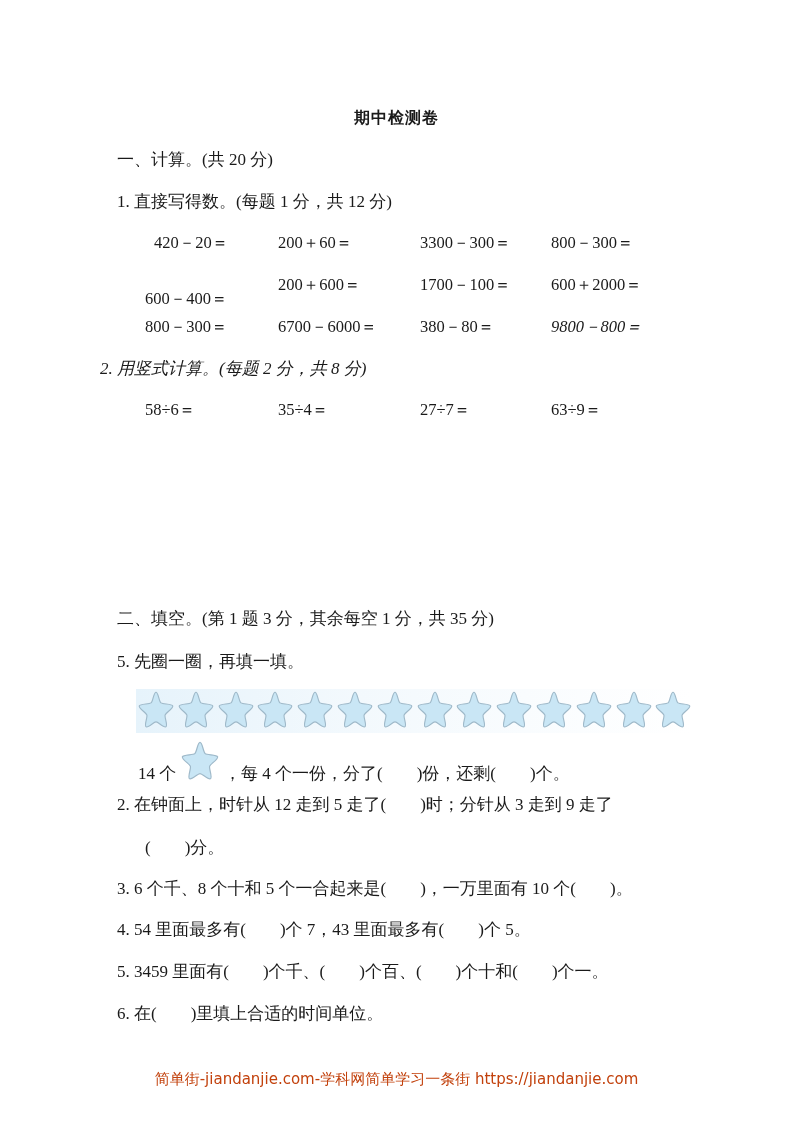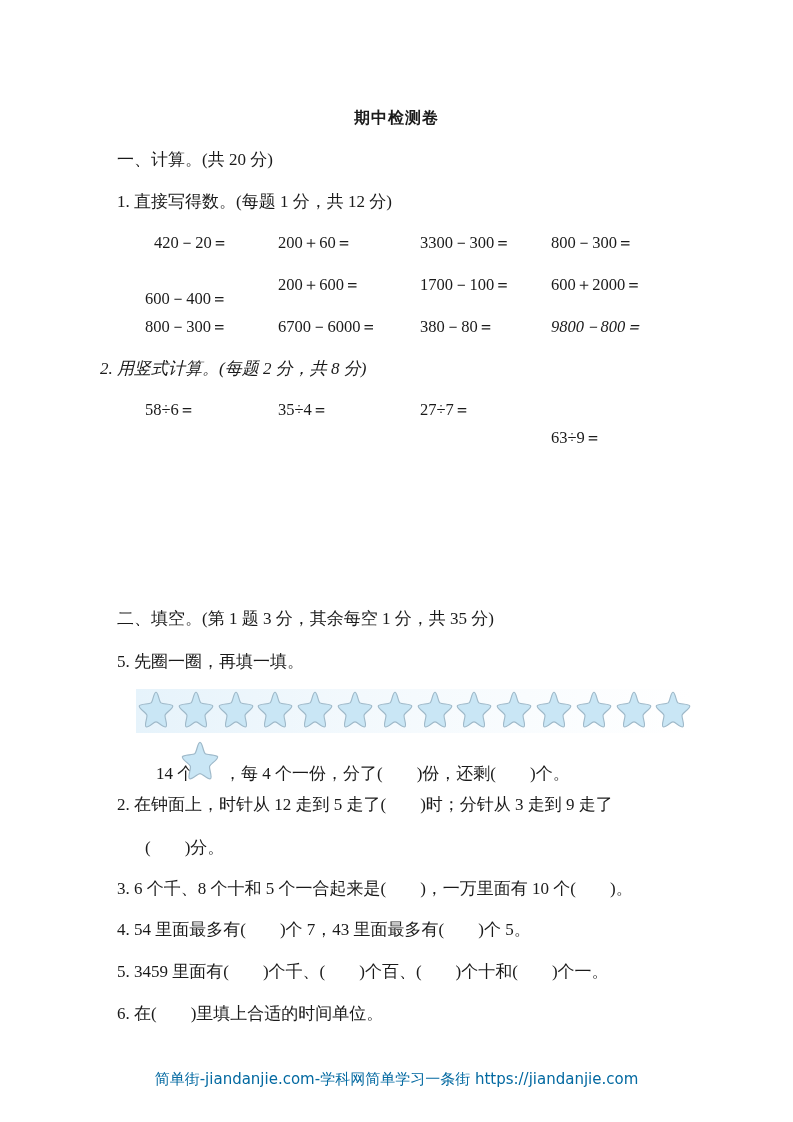--- a/index.html
+++ b/index.html
@@ -7,21 +7,21 @@
          font-family: "Liberation Serif", "DejaVu Serif", serif; color: #1a1a1a; }
   .abs { position: absolute; white-space: nowrap; }
   .title { left: 0; width: 793px; text-align: center; top: 108px; font-size: 16px; font-weight: bold;
            font-family: "DejaVu Sans", "Liberation Sans", sans-serif; letter-spacing: 1px; }
   .line { font-size: 17px; }
   .expr { font-size: 16.5px; }
   .star-band { left: 136px; top: 689px; width: 556px; height: 44px;
                background: linear-gradient(90deg, #e6f3fb 0%, #f3f9fd 40%, #ffffff 100%); }
   .star { position: absolute; width: 38px; height: 38px; }
   .star svg { width: 100%; height: 100%; display: block; }
-  .footer { left: 0; width: 793px; text-align: center; top: 1070px; font-size: 15px; color: #0369a1;
+  .footer { left: 0; width: 793px; text-align: center; top: 1070px; font-size: 15px; color: #c2410c;
             font-family: "DejaVu Sans", "Liberation Sans", sans-serif; }
 </style>
 </head>
 <body>
 
 <div class="abs title">期中检测卷</div>
 
 <div class="abs line" style="left:117px; top:148px;">一、计算。(共 20 分)</div>
 <div class="abs line" style="left:117px; top:190px;">1. 直接写得数。(每题 1 分，共 12 分)</div>
 
@@ -40,21 +40,21 @@
   <div class="abs expr" style="left:278px; top:316px;">6700－6000＝</div>
   <div class="abs expr" style="left:420px; top:316px;">380－80＝</div>
   <div class="abs expr" style="left:551px; top:316px;font-style:italic;">9800－800＝</div>
 </div>
 
 <div class="abs line" style="left:100px; top:357px;font-style:italic;">2. 用竖式计算。(每题 2 分，共 8 分)</div>
 <div>
   <div class="abs expr" style="left:145px; top:399px;">58÷6＝</div>
   <div class="abs expr" style="left:278px; top:399px;">35÷4＝</div>
   <div class="abs expr" style="left:420px; top:399px;">27÷7＝</div>
-  <div class="abs expr" style="left:551px; top:399px;margin-top:28px;">63÷9＝</div>
+  <div class="abs expr" style="left:551px; top:399px;">63÷9＝</div>
 </div>
 
 <div class="abs line" style="left:117px; top:607px;">二、填空。(第 1 题 3 分，其余每空 1 分，共 35 分)</div>
 <div class="abs line" style="left:117px; top:650px;">5. 先圈一圈，再填一填。</div>
 
 <div class="abs star-band"></div>
 <div id="stars">
     <div class="star" style="left: 137px; top: 690px;">
       <svg viewBox="0 0 100 100">
         <path d="M50 6 C56 6 58 30 63 34 C68 38 92 36 94 42 C96 48 76 60 74 66 C72 72 82 94 76 97 C70 100 56 84 50 84 C44 84 30 100 24 97 C18 94 28 72 26 66 C24 60 4 48 6 42 C8 36 32 38 37 34 C42 30 44 6 50 6 Z" fill="#c9e6f5" stroke="#9fb9c9" stroke-width="3"></path>
@@ -120,21 +120,21 @@
         <path d="M50 6 C56 6 58 30 63 34 C68 38 92 36 94 42 C96 48 76 60 74 66 C72 72 82 94 76 97 C70 100 56 84 50 84 C44 84 30 100 24 97 C18 94 28 72 26 66 C24 60 4 48 6 42 C8 36 32 38 37 34 C42 30 44 6 50 6 Z" fill="#c9e6f5" stroke="#9fb9c9" stroke-width="3"></path>
       </svg>
     </div>
     <div class="star" style="left: 654.4px; top: 690px;">
       <svg viewBox="0 0 100 100">
         <path d="M50 6 C56 6 58 30 63 34 C68 38 92 36 94 42 C96 48 76 60 74 66 C72 72 82 94 76 97 C70 100 56 84 50 84 C44 84 30 100 24 97 C18 94 28 72 26 66 C24 60 4 48 6 42 C8 36 32 38 37 34 C42 30 44 6 50 6 Z" fill="#c9e6f5" stroke="#9fb9c9" stroke-width="3"></path>
       </svg>
     </div>
   </div>
 
-<div class="abs line" style="left:156px; top:762px;">14 个</div>
+<div class="abs line" style="left:138px; top:762px;">14 个</div>
 <div class="star" style="position:absolute; left:180px; top:740px; width:40px; height:40px;">
   <svg viewBox="0 0 100 100">
       <path d="M50 6 C56 6 58 30 63 34 C68 38 92 36 94 42 C96 48 76 60 74 66 C72 72 82 94 76 97 C70 100 56 84 50 84 C44 84 30 100 24 97 C18 94 28 72 26 66 C24 60 4 48 6 42 C8 36 32 38 37 34 C42 30 44 6 50 6 Z" fill="#c9e6f5" stroke="#9fb9c9" stroke-width="3"></path>
     </svg>
 </div>
 <div class="abs line" style="left:224px; top:762px;">，每 4 个一份，分了(　　)份，还剩(　　)个。</div>
 
 <div class="abs line" style="left:117px; top:793px;">2. 在钟面上，时针从 12 走到 5 走了(　　)时；分针从 3 走到 9 走了</div>
 <div class="abs line" style="left:145px; top:836px;">(　　)分。</div>
 <div class="abs line" style="left:117px; top:877px;">3. 6 个千、8 个十和 5 个一合起来是(　　)，一万里面有 10 个(　　)。</div>

